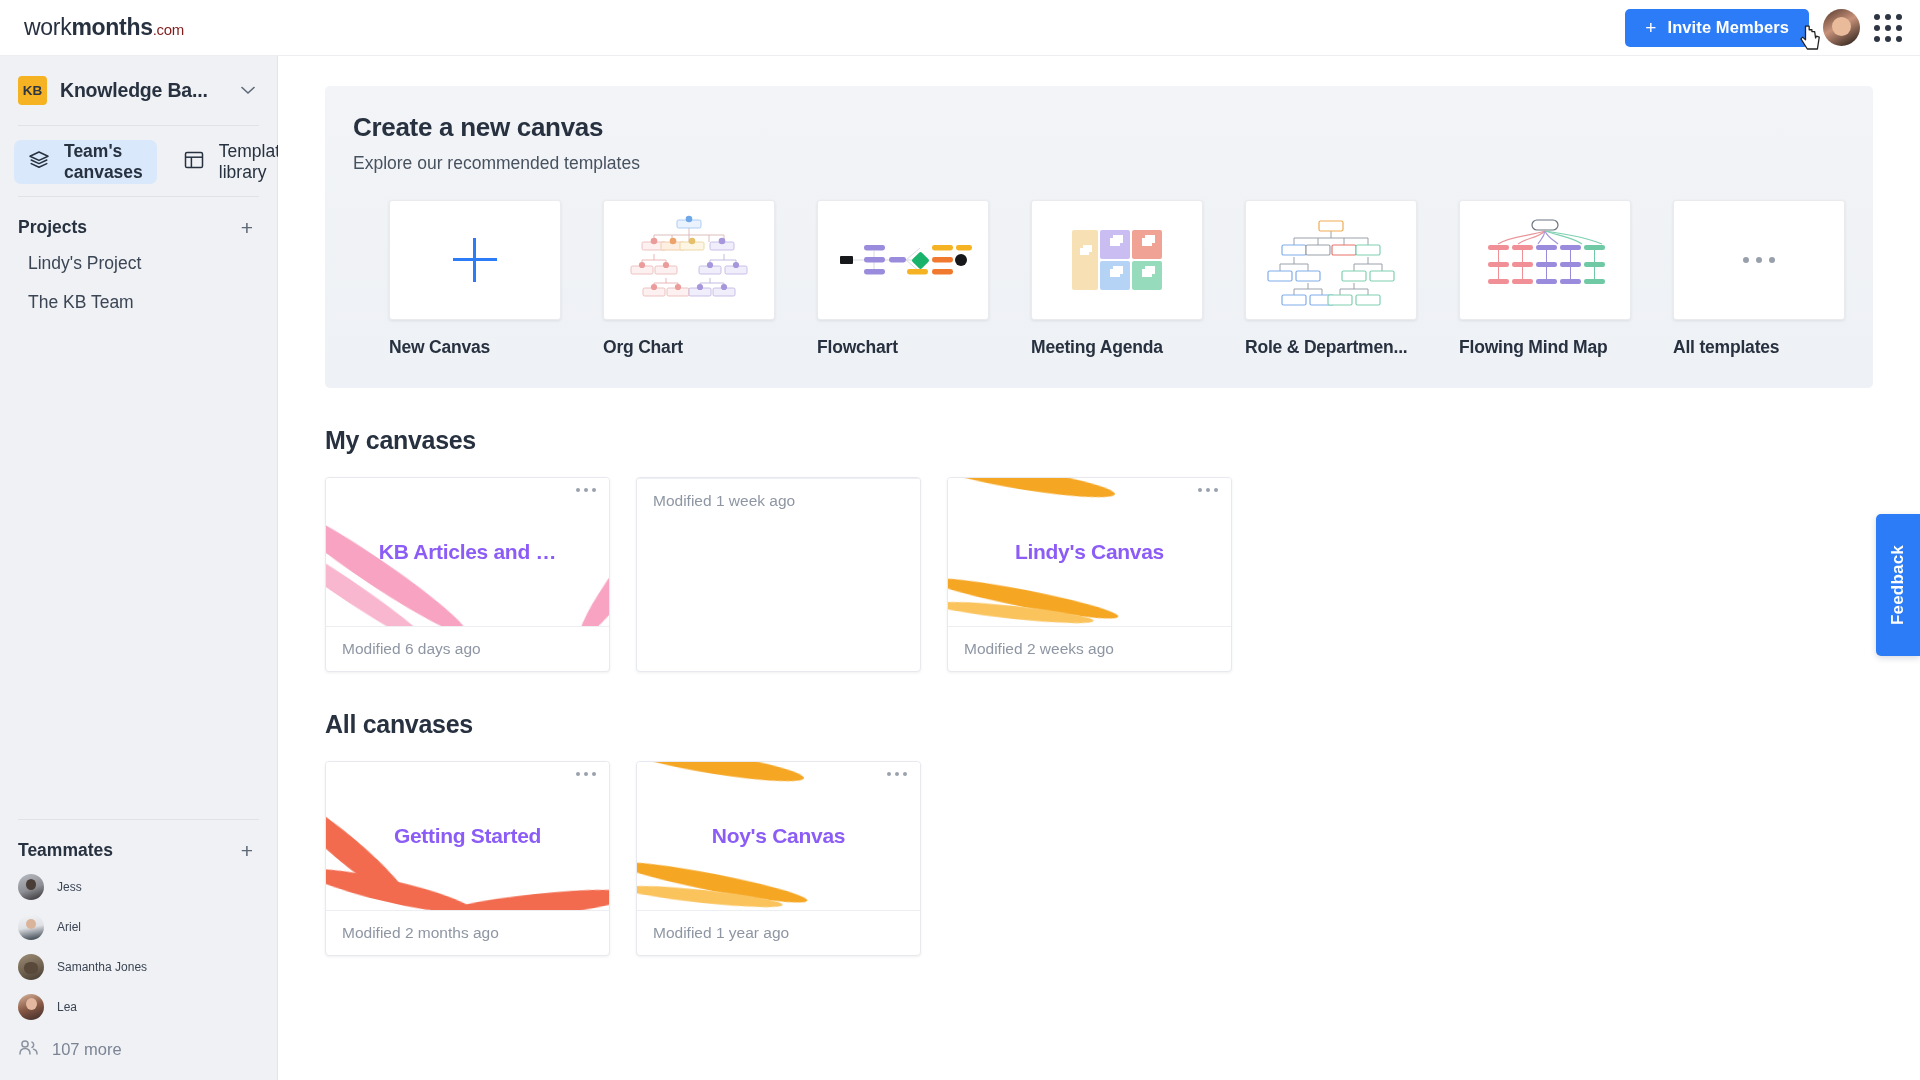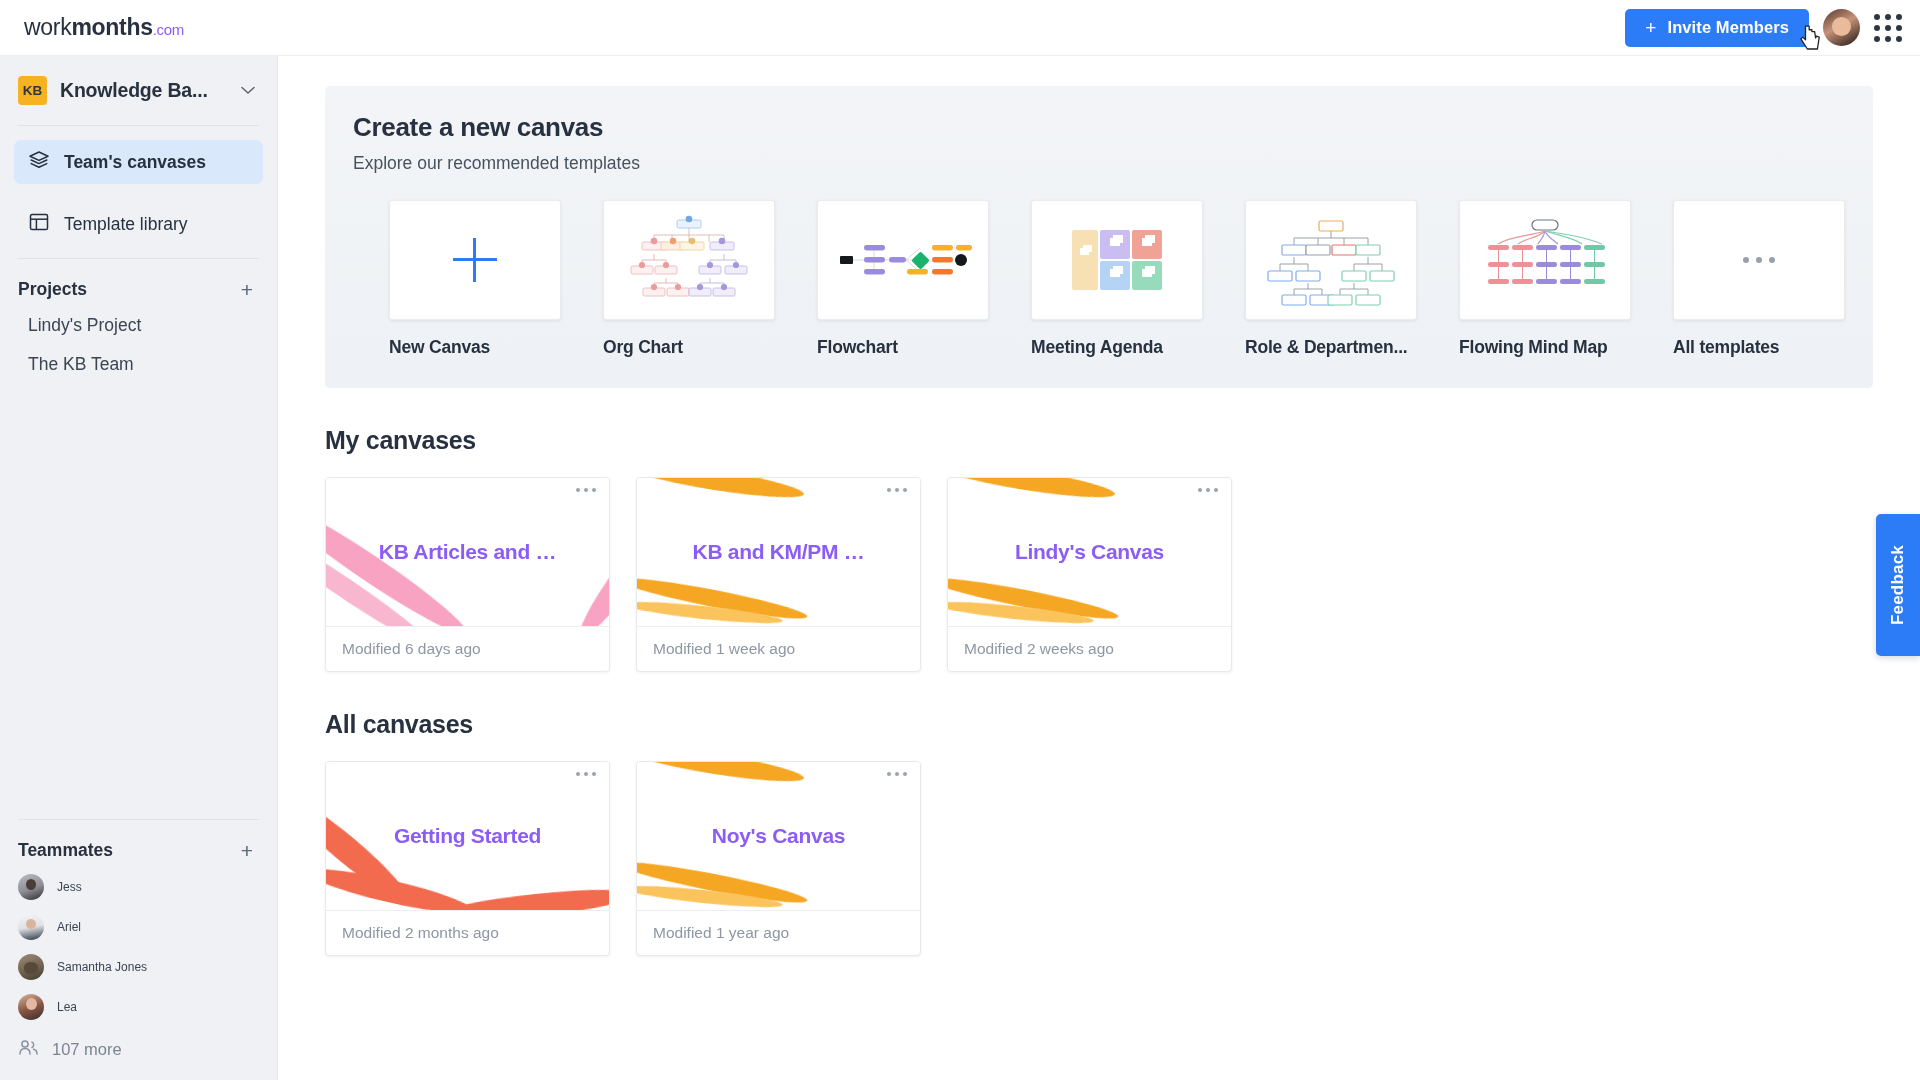--- a/index.html
+++ b/index.html
@@ -15,21 +15,21 @@
   .topbar {
     height: 56px; min-height: 56px;
     background: #ffffff;
     display: flex; align-items: center; justify-content: space-between;
     padding: 0 18px 0 24px;
     border-bottom: 1px solid #eceef1;
     position: relative; z-index: 30;
   }
   .logo { font-size: 23px; letter-spacing: -0.3px; color: #27313f; font-weight: 400; }
   .logo b { font-weight: 700; }
-  .logo .dotcom { font-size: 15px; color: #8b5cf6; font-weight: 400; }
+  .logo .dotcom { font-size: 15px; color: #7f1d1d; font-weight: 400; }
 
   .topright { display: flex; align-items: center; gap: 14px; }
   .invite-btn {
     background: #2b7cf6; color: #fff; border: none;
     height: 38px; border-radius: 5px;
     padding: 0 20px;
     font-size: 16.5px; font-weight: 700; letter-spacing: 0.1px;
     display: flex; align-items: center; gap: 11px; cursor: pointer;
     font-family: "Liberation Sans", sans-serif;
   }
@@ -69,21 +69,21 @@
   .ws-badge {
     width: 29px; height: 29px; background: #f5b324; border-radius: 4px;
     color: #2e3643; font-size: 13.5px; font-weight: 700;
     display: flex; align-items: center; justify-content: center; flex: none;
   }
   .ws-name { font-size: 19.5px; font-weight: 700; color: #27313f; letter-spacing: -0.2px; white-space: nowrap; }
   .ws-chev { margin-left: auto; color: #5e6877; font-size: 13px; }
 
   .sb-divider { height: 1px; background: #dfe3e8; margin: 0 18px; }
 
-  .nav { padding: 14px 14px 12px 14px; display: flex; flex-direction: column; gap: 18px; }
+  .nav { padding: 14px 14px 12px 14px; display: flex; flex-direction: row; gap: 12px; }
   .nav-item {
     display: flex; align-items: center; gap: 14px;
     height: 44px; padding: 0 14px; border-radius: 7px;
     font-size: 17.5px; color: #27313f; cursor: pointer; font-weight: 400;
   }
   .nav-item.active { background: #d9e8fb; font-weight: 700; }
   .nav-item svg { flex: none; }
 
   .section-head {
     display: flex; align-items: center; justify-content: space-between;
@@ -515,31 +515,20 @@
                 </div>
               <div class="stroke" style="left:-70px; top:78px; width:230px; height:26px; background:#f7a3c1; transform:rotate(34deg);"></div>
               <div class="stroke" style="left:-86px; top:100px; width:210px; height:20px; background:#f9b7cf; transform:rotate(34deg);"></div>
               <div class="stroke" style="left:224px; top:86px; width:150px; height:24px; background:#f7a3c1; transform:rotate(-54deg);"></div>
               <div class="card-title">KB Articles and …</div>
             </div>
             <div class="card-foot">Modified 6 days ago</div>
           </div>
 
           <div class="card">
-            <div class="card-prev">
-              <div class="card-dots">
-                  <i></i>
-                  <i></i>
-                  <i></i>
-                </div>
-              <div class="stroke" style="left:-12px; top:-8px; width:180px; height:20px; background:#f5a623; transform:rotate(9deg);"></div>
-              <div class="stroke" style="left:-18px; top:112px; width:190px; height:17px; background:#f5a623; transform:rotate(11deg);"></div>
-              <div class="stroke" style="left:-14px; top:128px; width:160px; height:13px; background:#fac35c; transform:rotate(6deg);"></div>
-              <div class="card-title">KB and KM/PM …</div>
-            </div>
             <div class="card-foot">Modified 1 week ago</div>
           </div>
 
           <div class="card">
             <div class="card-prev">
               <div class="card-dots">
                   <i></i>
                   <i></i>
                   <i></i>
                 </div>

